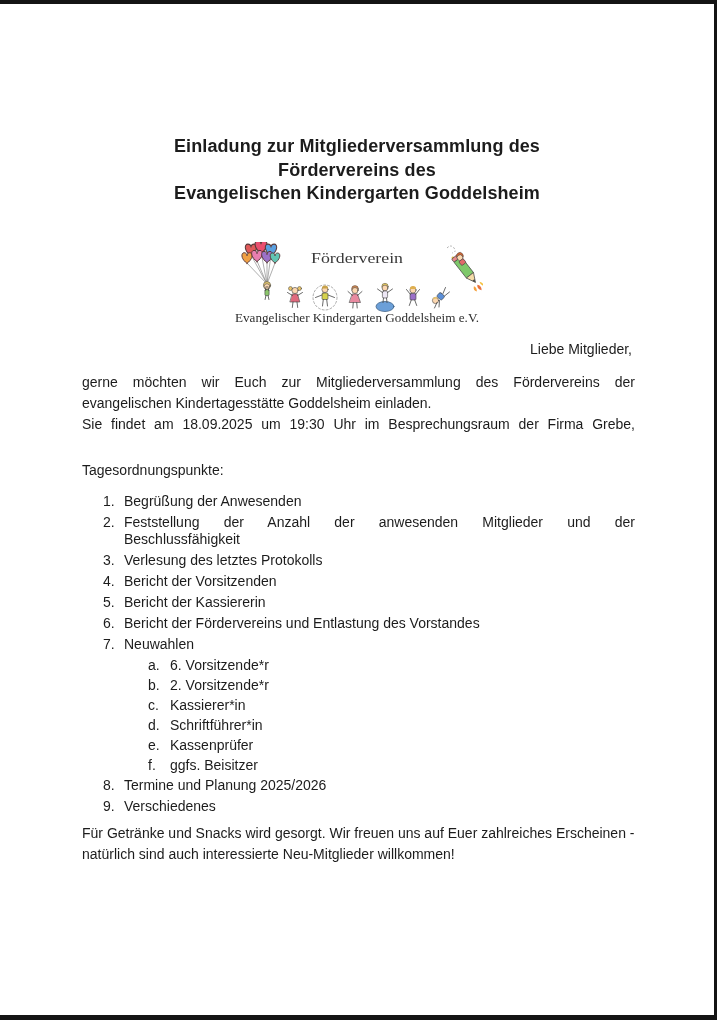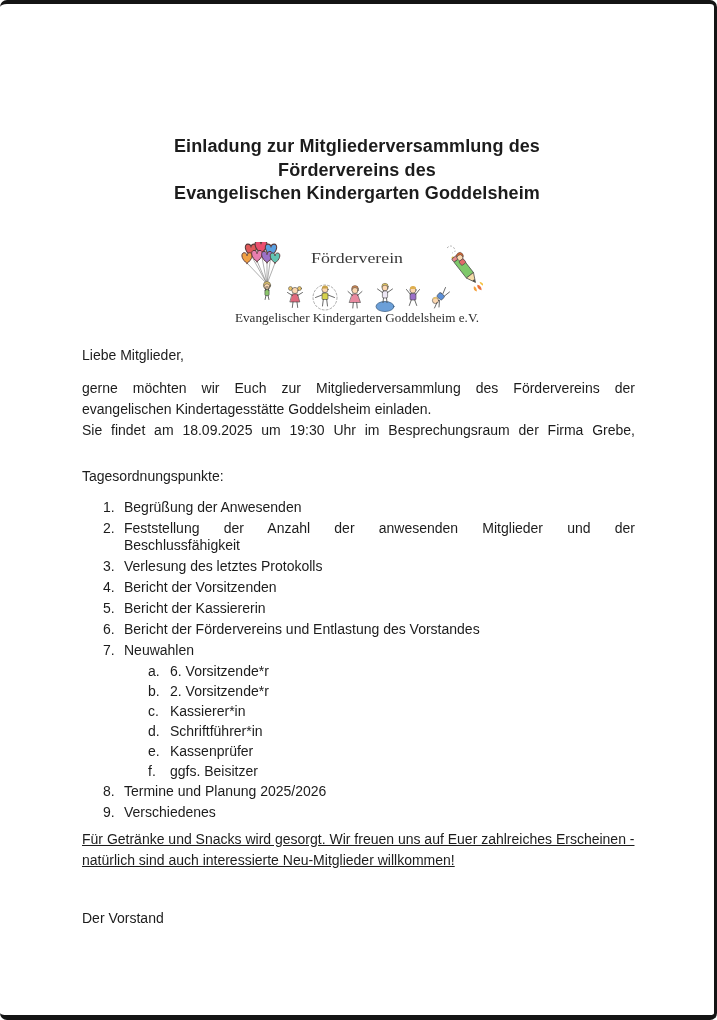--- a/index.html
+++ b/index.html
@@ -14,21 +14,20 @@
     width: 717px;
     height: 1020px;
     box-sizing: border-box;
     background: #ffffff;
     border-top: 4px solid #141414;
     border-right: 3px solid #141414;
     border-bottom: 5px solid #141414;
     padding-left: 82px;
     padding-right: 82px;
     overflow: hidden;
-    border-radius: 7px;
   }
   .title {
     margin: 131px 0 0 0;
     font-size: 18px;
     line-height: 23.5px;
     font-weight: bold;
     text-align: center;
     letter-spacing: 0.1px;
   }
   .logo-wrap {
@@ -43,21 +42,21 @@
   }
   .logo-subtitle {
     font-family: "Liberation Serif", serif;
     font-size: 12.5px;
     fill: #2e2e2e;
   }
   .body-text {
     font-size: 14px;
     line-height: 21px;
   }
-  .salutation { margin-top: 19px; }
+  .salutation { margin-top: 13px; text-align: right; }
   .intro { margin-top: 12px; width: 553px; }
   .line { white-space: nowrap; }
   .stretch {
     white-space: normal;
     text-align: justify;
     text-align-last: justify;
   }
   .agenda-heading { margin-top: 25px; }
   .agenda { margin-top: 12px; width: 553px; }
   .agenda-row {
@@ -73,21 +72,21 @@
   .agenda-row .item-text .stretch { width: 511px; }
   .sub-row {
     display: flex;
     line-height: 17px;
     margin-bottom: 3px;
   }
   .sub-row .letter {
     flex: 0 0 22px;
     margin-left: 66px;
   }
-  .closing { margin-top: 8px; width: 553px; text-decoration: underline; }
+  .closing { margin-top: 8px; width: 553px; }
   .signature { margin-top: 37px; }
 </style>
 </head>
 <body>
 
 <div class="page">
 
   <div class="title">
     <div>Einladung zur Mitgliederversammlung des</div>
     <div>Fördervereins des</div>
@@ -304,15 +303,14 @@
       <div class="item-text">Termine und Planung 2025/2026</div>
     </div>
     <div class="agenda-row">
       <span class="num">9.</span>
       <div class="item-text">Verschiedenes</div>
     </div>
   </div>
 
   <div class="body-text closing">Für Getränke und Snacks wird gesorgt. Wir freuen uns auf Euer zahlreiches Erscheinen - natürlich sind auch interessierte Neu-Mitglieder willkommen!</div>
 
-  <div class="body-text signature">Der Vorstand</div>
 
 </div>
 
 </body></html>

